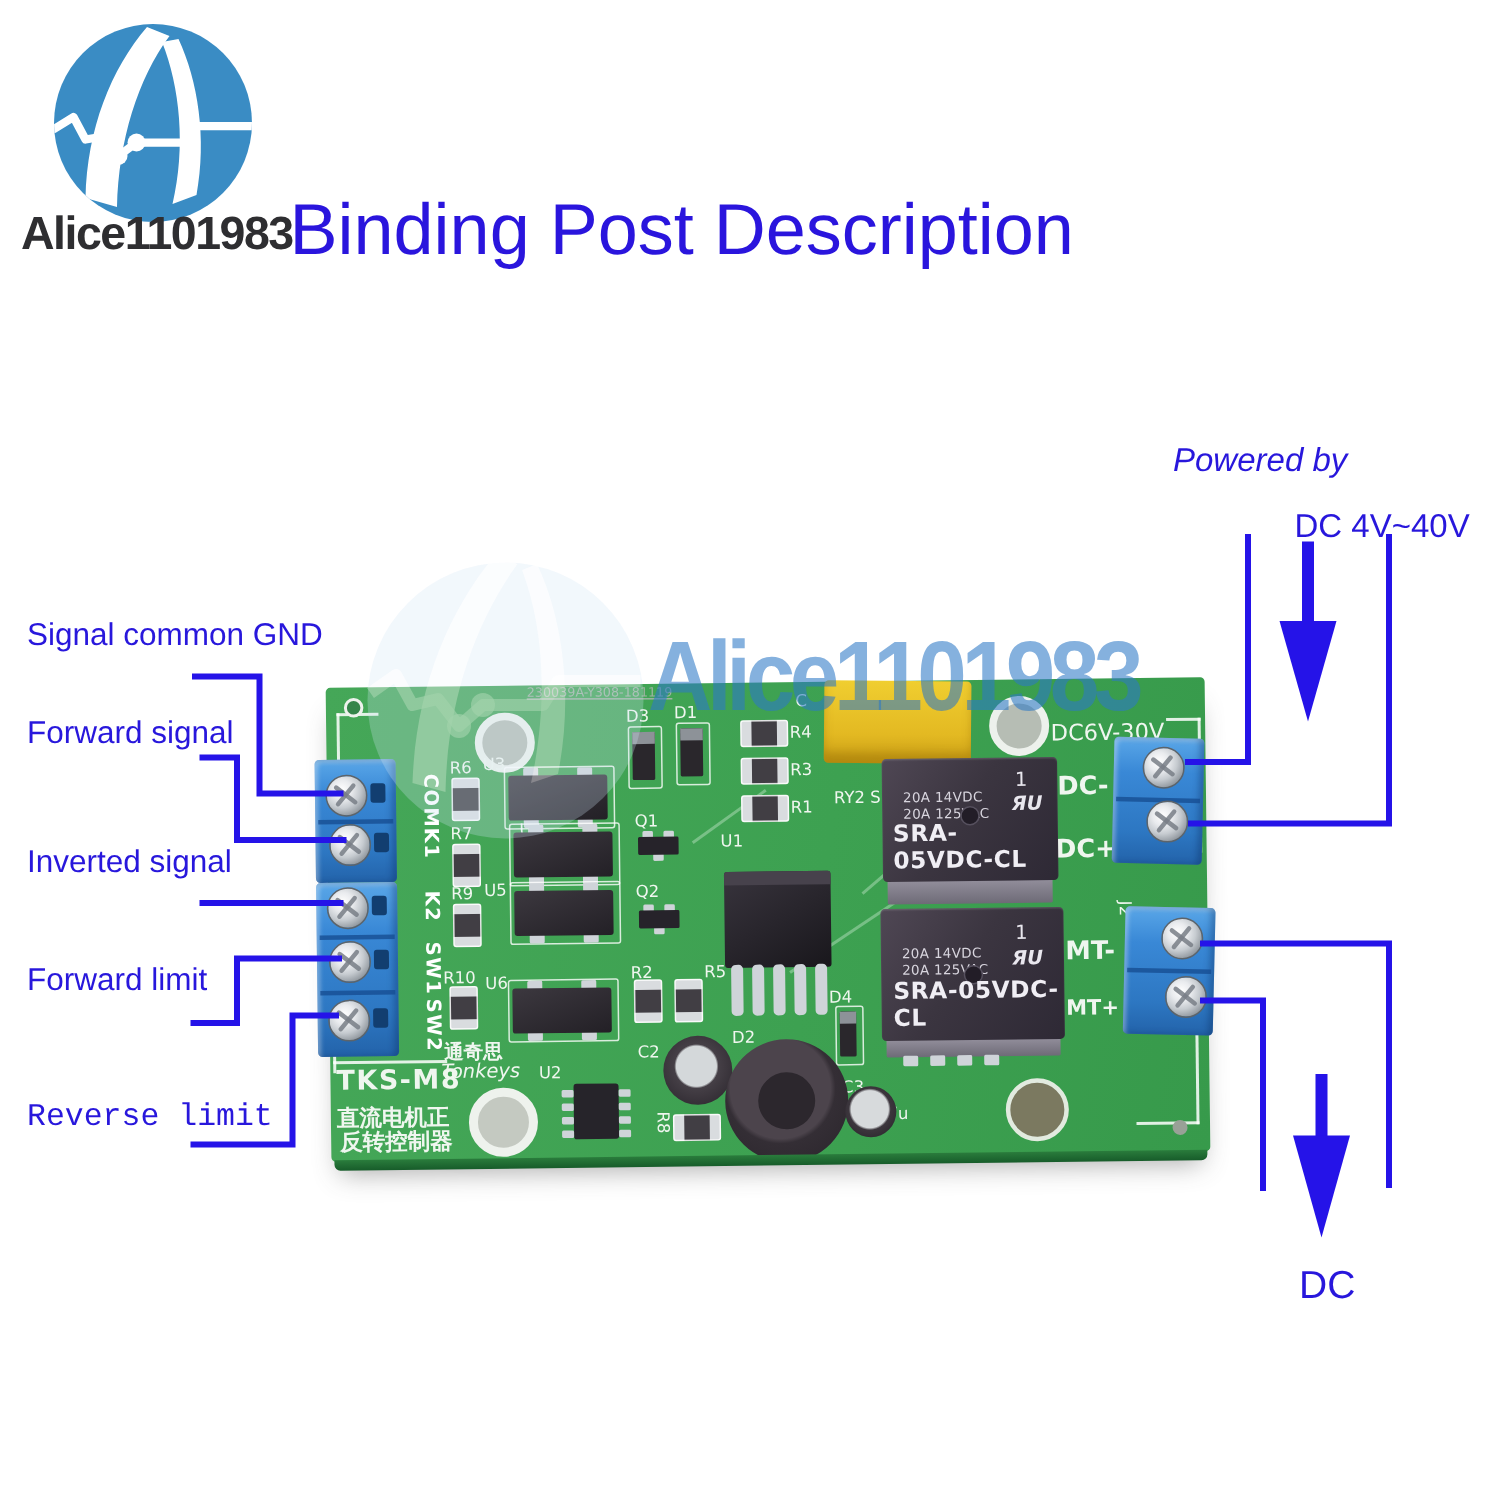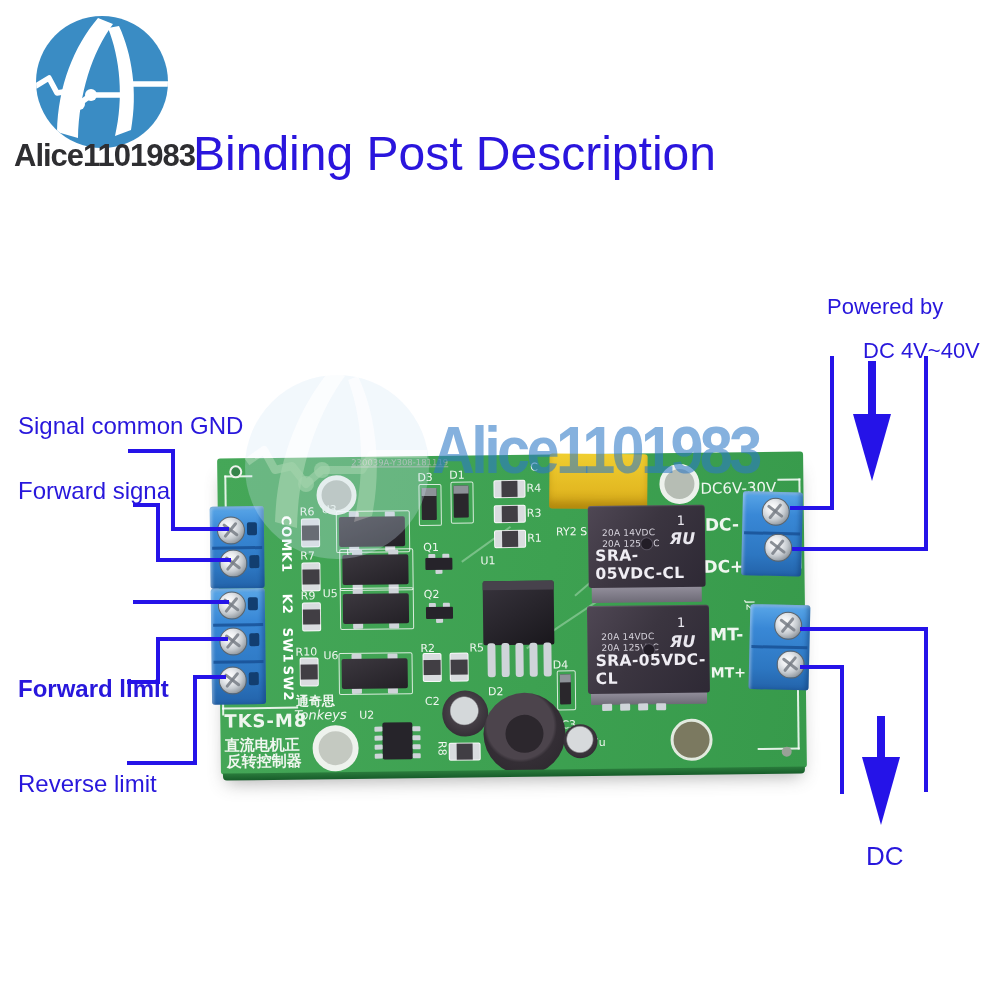--- a/index.html
+++ b/index.html
@@ -1,20 +1,20 @@
 <!DOCTYPE html>
 <html><head>
 <meta charset="utf-8">
 <style>
   html,body{margin:0;padding:0;background:#ffffff;}
   #stage{position:relative;width:1000px;height:1000px;background:#ffffff;overflow:hidden;
          font-family:"Liberation Sans",sans-serif;}
   .abs{position:absolute;}
   
-  .note{position:absolute;color:#2817dc;font-size:24px;white-space:nowrap;}
+  .note{position:absolute;color:#2817dc;font-size:21px;white-space:nowrap;}
   .note-sm{position:absolute;color:#2817dc;font-size:22px;white-space:nowrap;}
   
   #logo-circle{position:absolute;left:36px;top:16px;width:132px;height:132px;}
   #brand-text{position:absolute;left:14px;top:138px;font-size:31px;font-weight:bold;color:#2e2e31;letter-spacing:-1px;}
   #page-title{position:absolute;left:193px;top:126px;font-size:48px;color:#2a15dd;white-space:nowrap;}
   
   #board{position:absolute;left:219px;top:455px;width:586px;height:316px;
          background:linear-gradient(100deg,#45a758 0%,#3da151 55%,#379a4b 100%);
          transform:rotate(-0.7deg);border-radius:3px;
          box-shadow:0 14px 18px -6px rgba(70,70,70,.45);}
@@ -49,21 +49,21 @@
   .dbody{position:absolute;left:2px;top:3px;background:#2a272c;border-radius:1px;}
   .dband{position:absolute;left:0;top:0;width:100%;height:8px;background:#8d9298;}
   .qbody{position:absolute;background:#26232a;border-radius:1px;}
   .pin{position:absolute;background:#cfd4d9;border-radius:1px;}
   .relay{position:absolute;background:linear-gradient(125deg,#4f4754 0%,#3b3540 45%,#2e2935 100%);
          border-radius:3px;box-shadow:inset 0 1px 1px rgba(255,255,255,.15);color:#e9e7ee;
          font-family:"DejaVu Sans",sans-serif;}
   .flange{position:absolute;background:linear-gradient(#938f9c,#6e6b77);border-radius:1px;}
   .relay .amp{position:absolute;font-size:9px;letter-spacing:.2px;color:#d8d5de;}
   .relay .pinno{position:absolute;font-size:13px;}
-  .relay .ul{position:absolute;font-size:16px;font-weight:bold;font-style:italic;}
+  .relay .ul{position:absolute;font-size:13px;font-weight:bold;font-style:italic;}
   .relay .model{position:absolute;font-size:15.5px;font-weight:bold;letter-spacing:.4px;color:#f0eef4;}
   .dimple{position:absolute;width:11px;height:11px;border-radius:50%;background:#221d27;border:1px solid #56505e;}
   .hole{position:absolute;border-radius:50%;}
   .cap{position:absolute;border-radius:50%;}
   .wm{position:absolute;left:432px;top:412px;font-size:66px;font-weight:bold;letter-spacing:-4px;
       color:rgba(45,120,198,.58);transform:scaleX(.9);transform-origin:left top;white-space:nowrap;}
 </style>
 </head>
 <body>
 
@@ -85,24 +85,25 @@
         <circle cx="55" cy="79" r="6" fill="#ffffff"></circle>
       </g>
     </svg>
   </div>
   <div id="brand-text">Alice1101983</div>
 
   <div id="page-title">Binding Post Description</div>
 
   <div class="note" style="left:18px;top:412px;">Signal common GND</div>
   <div class="note" style="left:18px;top:477px;">Forward signal</div>
-  <div class="note" style="left:18px;top:675px;font-weight:bold;">Forward limit</div>
-  <div class="note" style="left:18px;top:770px;">Reverse limit</div>
-
-  <div class="note-sm" style="left:827px;top:294px;">Powered by</div>
+  <div class="note" style="left:18px;top:563px;">Inverted signal</div>
+  <div class="note" style="left:18px;top:642px;">Forward limit</div>
+  <div class="note" style="left:18px;top:734px;font-family:Liberation Mono, monospace;">Reverse limit</div>
+
+  <div class="note-sm" style="left:782px;top:294px;font-style:italic;">Powered by</div>
   <div class="note-sm" style="left:827px;top:338px;margin-left:36px;">DC 4V~40V</div>
   <div class="note" style="left:866px;top:841px;font-size:26px;">DC</div>
 
   <div id="board">
 
     <div class="frame" style="left:7px;top:17px;width:2px;height:52px;"></div>
     <div class="frame" style="left:7px;top:17px;width:28px;height:2px;"></div>
     <div class="frame" style="left:2px;top:147px;width:2px;height:110px;"></div>
     <div class="frame" style="left:2px;top:249px;width:76px;height:2px;"></div>
     <div class="frame" style="left:537px;top:296px;width:42px;height:2px;"></div>

